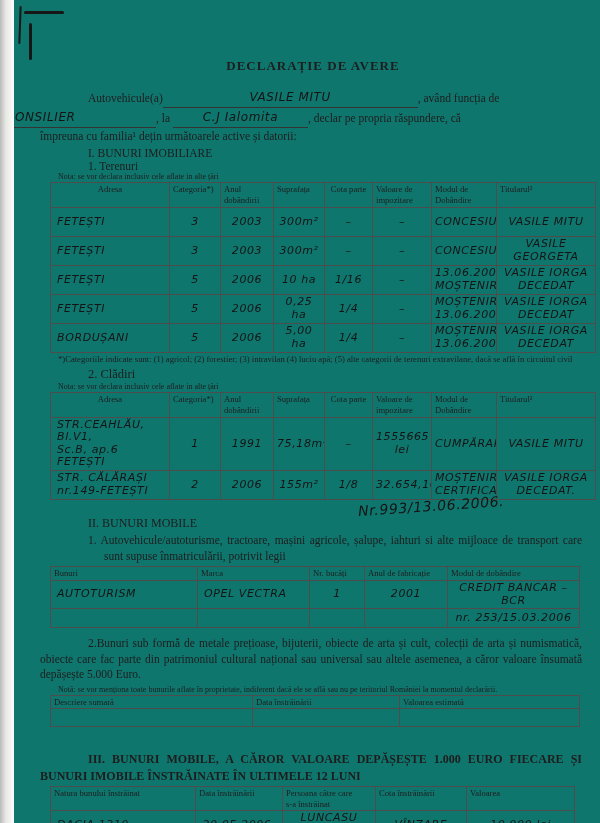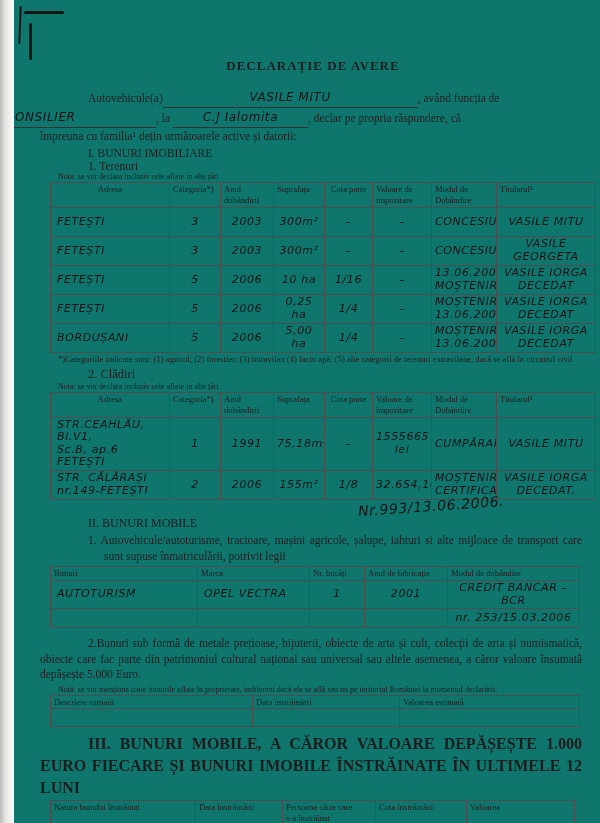--- a/index.html
+++ b/index.html
@@ -78,21 +78,21 @@
   .t4 td{height:20px;}
 
   .fnote{font-size:8.6px;margin:1px 0 2px 18px;line-height:1.3;}
   .fnote-wrap{position:relative;}
   .annot{position:absolute;left:300px;top:-4px;font-size:14px;transform:rotate(-4deg);
          white-space:nowrap;}
   .sec2{font-size:12px;margin:16px 0 2px 48px;}
   .para{font-size:11.5px;line-height:1.35;text-align:justify;margin:2px 4px 2px 0;}
   .para .ind{display:inline-block;width:48px;}
   .auto-intro{margin-left:48px;text-indent:0;margin-right:4px;padding-left:16px;text-indent:-16px;}
-  .sec3{font-size:16px;font-weight:bold;line-height:1.35;text-align:justify;margin:6px 4px 2px 0;}
+  .sec3{font-size:12px;font-weight:bold;line-height:1.35;text-align:justify;margin:24px 4px 2px 0;}
   .sec3 .ind{display:inline-block;width:48px;}
 </style>
 </head>
 <body>
 
 <div class="page">
   <div class="scan-edge"></div>
   <div class="pen-mark pm-h"></div>
   <div class="pen-mark pm-v"></div>
   <div class="pen-mark pm-v2"></div>

